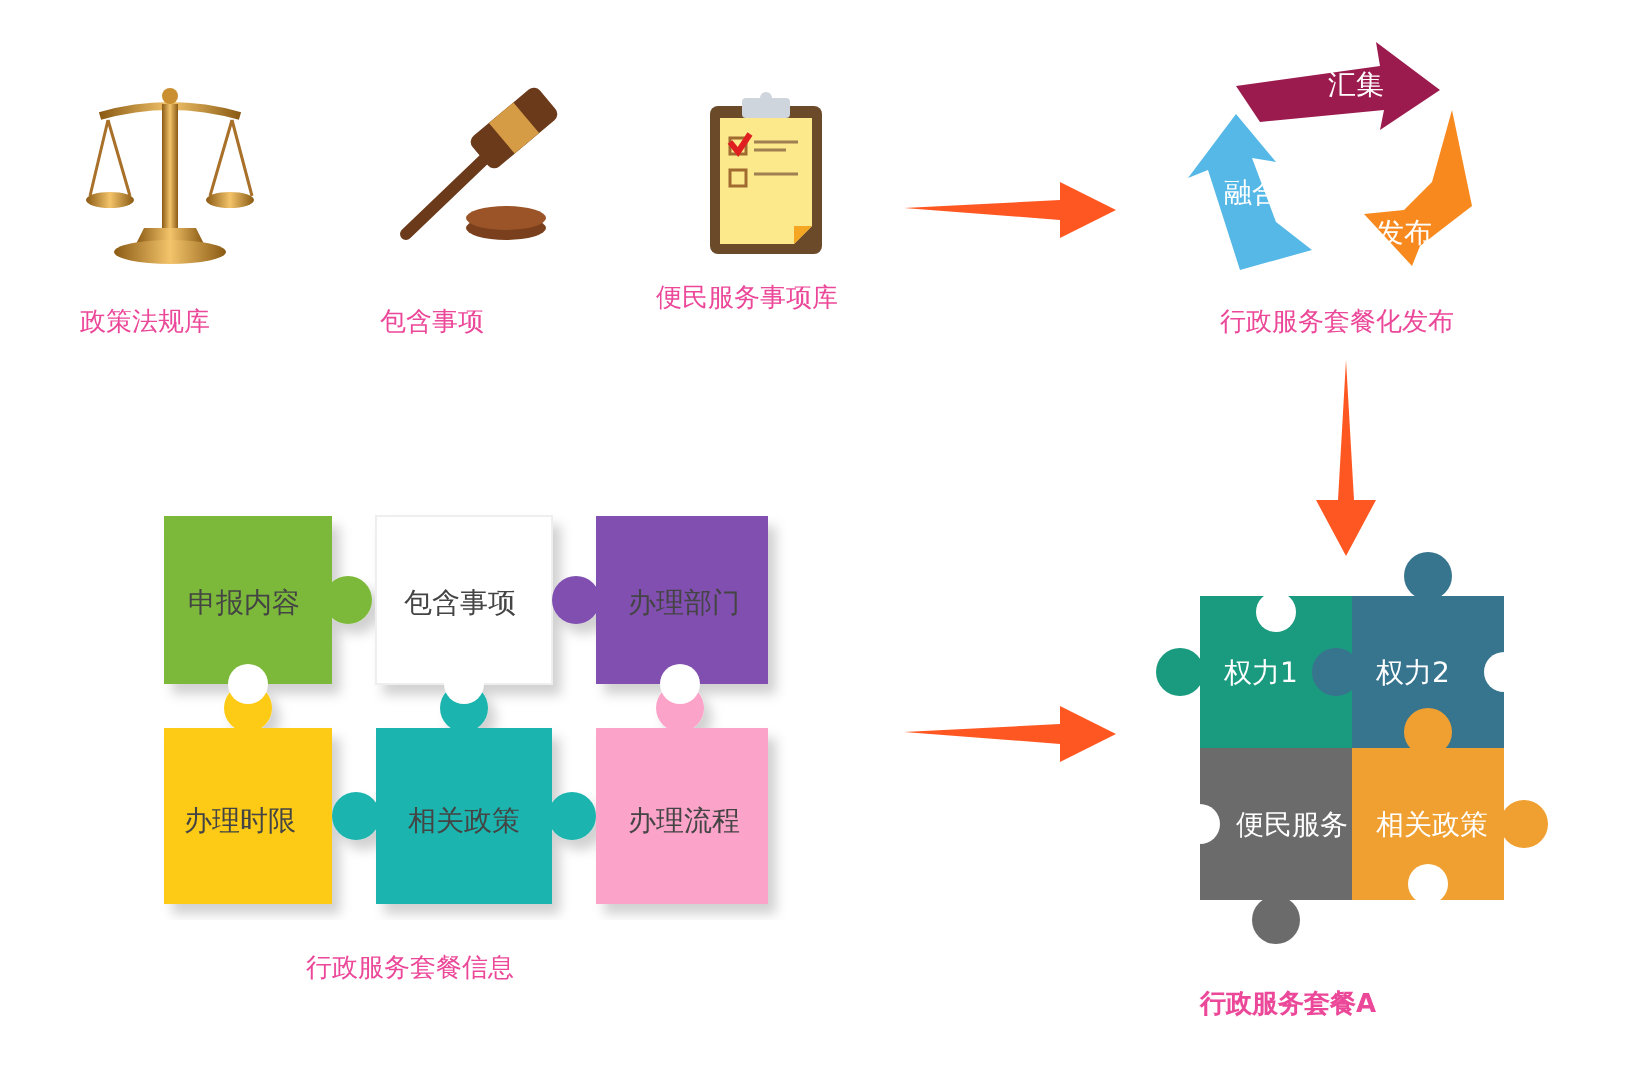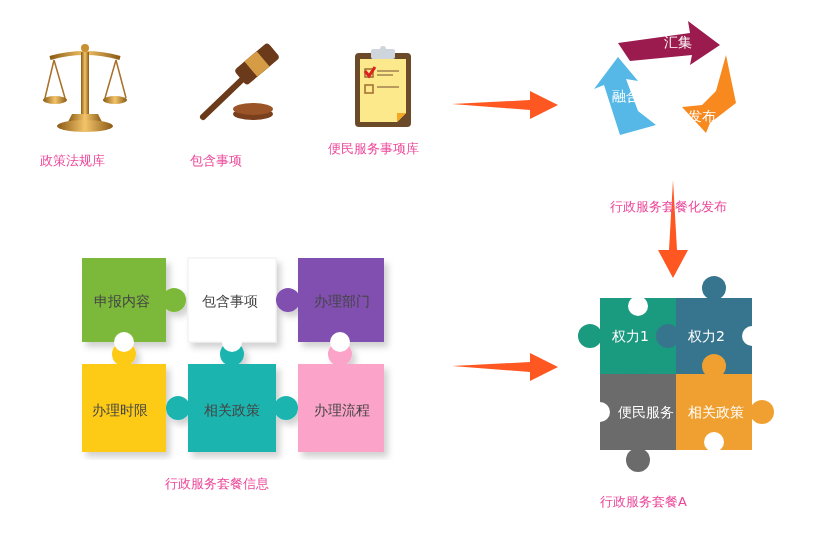--- a/index.html
+++ b/index.html
@@ -79,21 +79,21 @@
 </svg>
 
 <svg class="abs" style="left:590px;top:15px;" width="160" height="130" viewBox="0 0 160 130">
   <path d="M28 28 L100 18 L98 6 L130 30 L100 50 L102 40 L40 46 Z" fill="#9b1b4e"></path>
   <path d="M136 40 L146 88 L120 108 L116 118 L92 92 L112 90 L126 76 Z" fill="#f7891f"></path>
   <path d="M66 110 L30 120 L14 70 L4 74 L28 42 L48 66 L36 64 L48 96 Z" fill="#55b8e6"></path>
   <text class="cycle-text" x="74" y="32">汇集</text>
   <text class="cycle-text" x="98" y="106">发布</text>
   <text class="cycle-text" x="22" y="86">融合</text>
 </svg>
-<div class="label" style="left:610px;top:152px;width:140px;margin-top:46px;">行政服务套餐化发布</div>
+<div class="label" style="left:610px;top:152px;width:140px;">行政服务套餐化发布</div>
 
 <svg class="abs" style="left:70px;top:250px;" width="330" height="210" viewBox="0 0 330 210">
   <defs>
     <filter id="sh" x="-10%" y="-10%" width="130%" height="130%">
       <feDropShadow dx="4" dy="5" stdDeviation="3" flood-color="#000" flood-opacity="0.18"></feDropShadow>
     </filter>
   </defs>
   <g filter="url(#sh)">
     <g>
       <rect x="12" y="8" width="84" height="84" fill="#7cb93a"></rect>
@@ -124,21 +124,21 @@
   <circle cx="54" cy="92" r="10" fill="#ffffff"></circle>
   <circle cx="162" cy="92" r="10" fill="#ffffff"></circle>
   <circle cx="270" cy="92" r="10" fill="#ffffff"></circle>
   <text class="piece-text" x="24" y="56">申报内容</text>
   <text class="piece-text" x="132" y="56">包含事项</text>
   <text class="piece-text" x="244" y="56">办理部门</text>
   <text class="piece-text" x="22" y="165">办理时限</text>
   <text class="piece-text" x="134" y="165">相关政策</text>
   <text class="piece-text" x="244" y="165">办理流程</text>
 </svg>
-<div class="label" style="left:165px;top:475px;width:140px;">行政服务套餐信息</div>
+<div class="label" style="left:153px;top:475px;width:140px;">行政服务套餐信息</div>
 
 <svg class="abs" style="left:570px;top:270px;" width="220" height="210" viewBox="0 0 220 210">
   <g>
     <rect x="30" y="28" width="76" height="76" fill="#1a9a7e"></rect>
     <circle cx="20" cy="66" r="12" fill="#1a9a7e"></circle>
     <circle cx="68" cy="112" r="12" fill="#1a9a7e"></circle>
   </g>
   <g>
     <rect x="106" y="28" width="76" height="76" fill="#37758f"></rect>
     <circle cx="144" cy="18" r="12" fill="#37758f"></circle>
@@ -156,13 +156,13 @@
   </g>
   <circle cx="68" cy="36" r="10" fill="#ffffff"></circle>
   <circle cx="182" cy="66" r="10" fill="#ffffff"></circle>
   <circle cx="30" cy="142" r="10" fill="#ffffff"></circle>
   <circle cx="144" cy="172" r="10" fill="#ffffff"></circle>
   <text class="piece-text-w" x="42" y="71">权力1</text>
   <text class="piece-text-w" x="118" y="71">权力2</text>
   <text class="piece-text-w" x="48" y="147">便民服务</text>
   <text class="piece-text-w" x="118" y="147">相关政策</text>
 </svg>
-<div class="label" style="left:600px;top:493px;width:130px;">行政服务套餐A</div>
+<div class="label" style="left:600px;top:493px;width:130px;font-weight:bold;">行政服务套餐A</div>
 
 </body></html>

